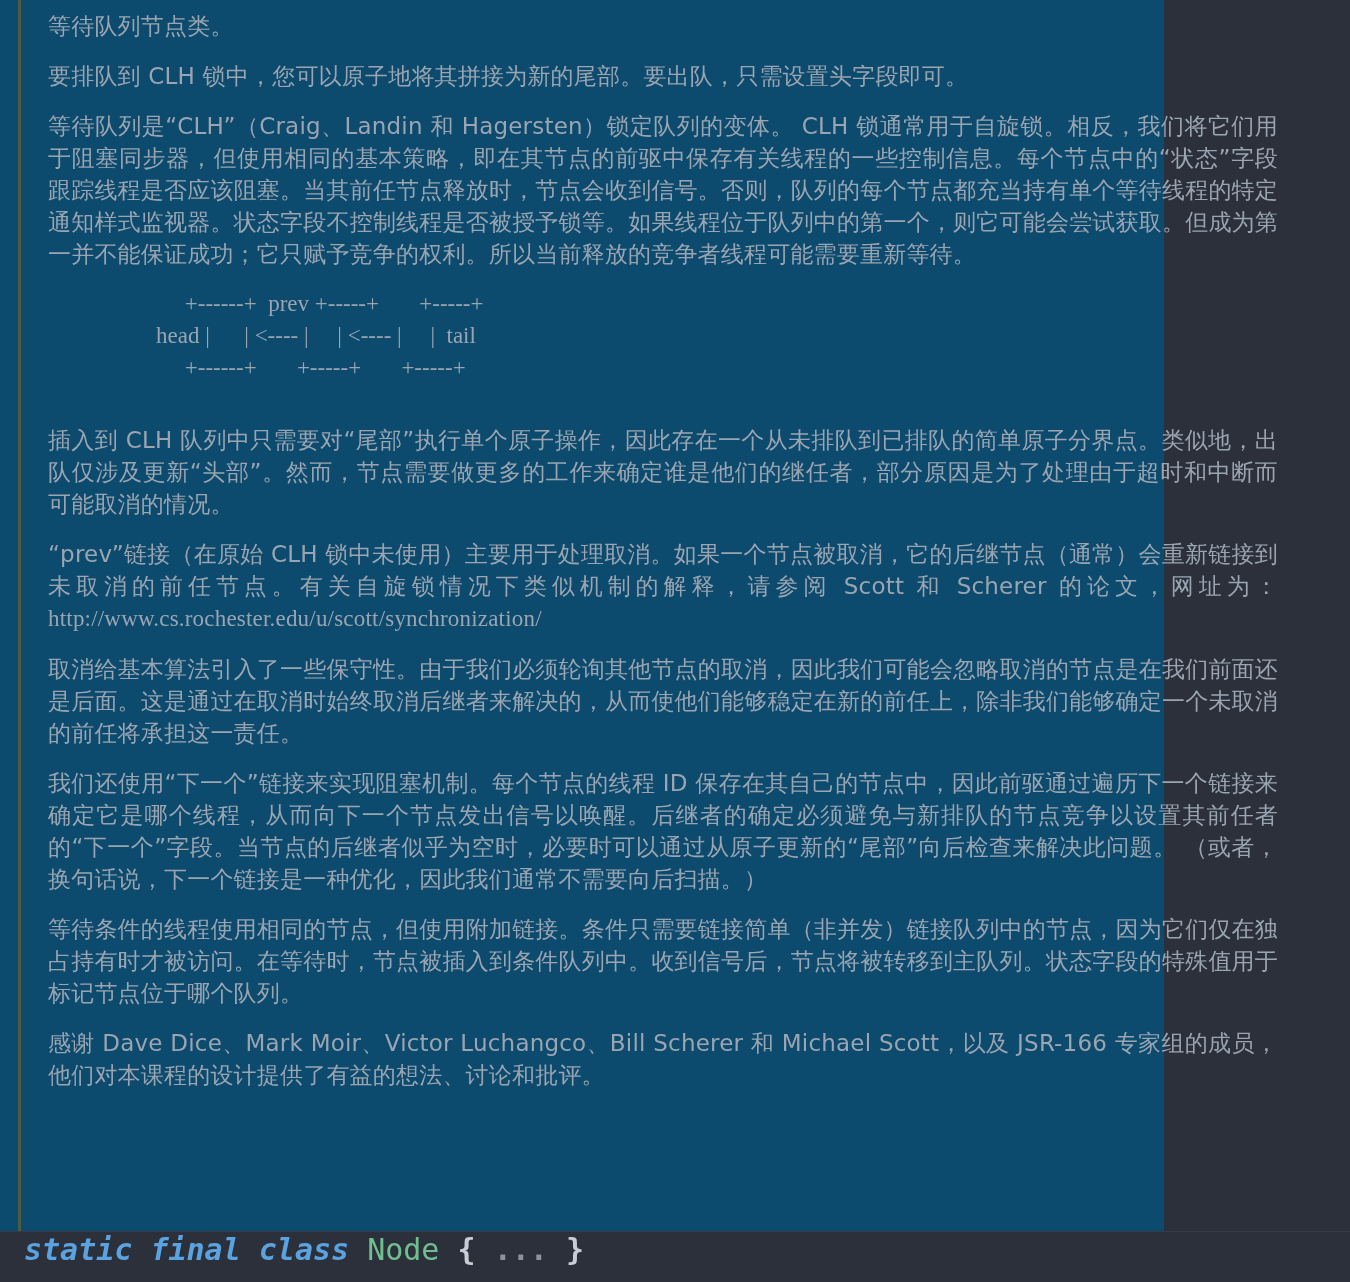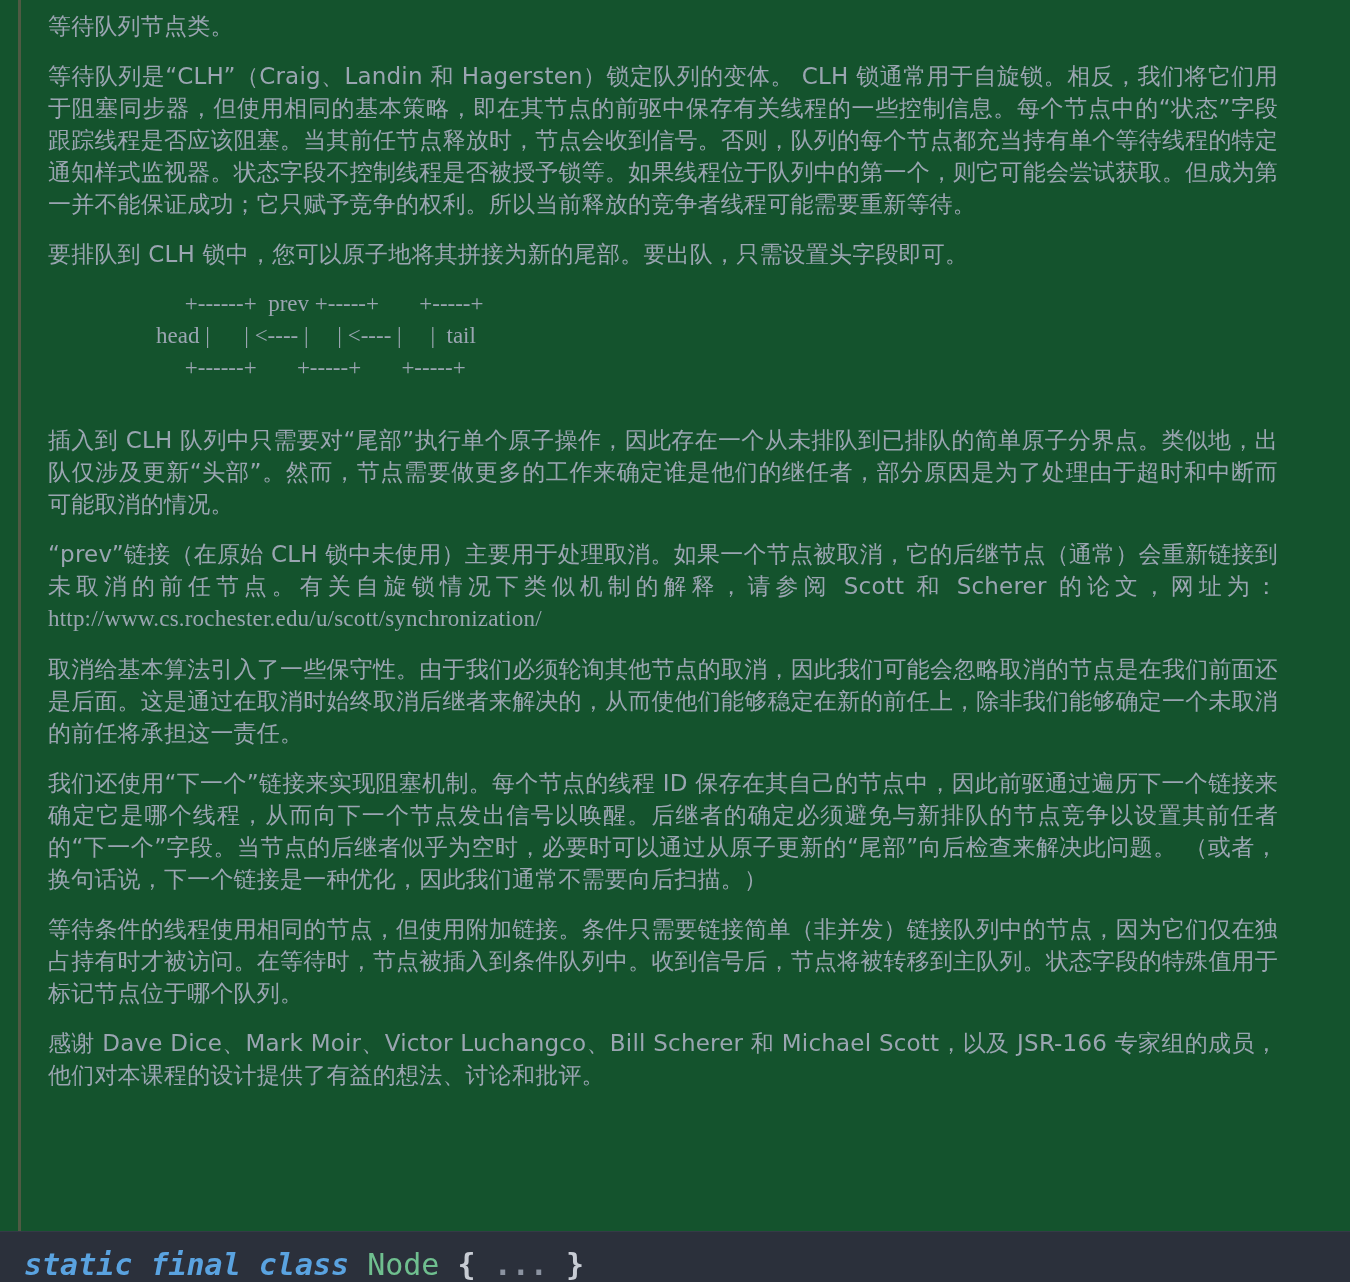--- a/index.html
+++ b/index.html
@@ -8,23 +8,23 @@
     background: #2b303b;
   }
   body {
     width: 1350px;
     height: 1282px;
     overflow: hidden;
     font-family: "DejaVu Sans", "Liberation Sans", sans-serif;
   }
   .doc {
     position: relative;
-    width: 1350px;
+    width: 1164px;
     height: 1282px;
-    background: #14532d;
+    background: #0c4a6e;
     box-sizing: border-box;
   }
   
   .gutter-bar {
     position: absolute;
     left: 18px;
     top: 0;
     width: 3px;
     height: 1232px;
     background: #4f5a43;
@@ -64,21 +64,21 @@
   }
   
   .code-line {
     position: absolute;
     left: 0;
     bottom: 0;
     width: 1350px;
     height: 50px;
     background: #2b303b;
     display: flex;
-    align-items: flex-end;
+    align-items: flex-start;
     font-family: "DejaVu Sans Mono", "Liberation Mono", monospace;
     font-size: 30px;
     white-space: pre;
   }
   .code-indent { display: inline-block; width: 24px; }
   .kw {
     color: #5aa3e0;
     font-style: italic;
     font-weight: bold;
   }
@@ -106,23 +106,23 @@
 <body>
 
 <div class="doc">
 
   <div class="gutter-bar"></div>
 
   <div class="content">
 
     <p class="first">等待队列节点类。</p>
 
+    <p>要排队到 CLH 锁中，您可以原子地将其拼接为新的尾部。要出队，只需设置头字段即可。</p>
+
     <p>等待队列是“CLH”（Craig、Landin 和 Hagersten）锁定队列的变体。 CLH 锁通常用于自旋锁。相反，我们将它们用于阻塞同步器，但使用相同的基本策略，即在其节点的前驱中保存有关线程的一些控制信息。每个节点中的“状态”字段跟踪线程是否应该阻塞。当其前任节点释放时，节点会收到信号。否则，队列的每个节点都充当持有单个等待线程的特定通知样式监视器。状态字段不控制线程是否被授予锁等。如果线程位于队列中的第一个，则它可能会尝试获取。但成为第一并不能保证成功；它只赋予竞争的权利。所以当前释放的竞争者线程可能需要重新等待。</p>
-
-    <p>要排队到 CLH 锁中，您可以原子地将其拼接为新的尾部。要出队，只需设置头字段即可。</p>
 
     <div class="ascii">     +------+  prev +-----+       +-----+
 head |      | &lt;---- |     | &lt;---- |     |  tail
      +------+       +-----+       +-----+</div>
 
     <p>插入到 CLH 队列中只需要对“尾部”执行单个原子操作，因此存在一个从未排队到已排队的简单原子分界点。类似地，出队仅涉及更新“头部”。然而，节点需要做更多的工作来确定谁是他们的继任者，部分原因是为了处理由于超时和中断而可能取消的情况。</p>
 
     <p><span>“prev”链接（在原始 CLH 锁中未使用）主要用于处理取消。如果一个节点被取消，它的后继节点（通常）会重新链接到未取消的前任节点。有关自旋锁情况下类似机制的解释，请参阅 Scott 和 Scherer 的论文，网址为：</span><span class="url">http://www.cs.rochester.edu/u/scott/synchronization/</span></p>
 
     <p>取消给基本算法引入了一些保守性。由于我们必须轮询其他节点的取消，因此我们可能会忽略取消的节点是在我们前面还是后面。这是通过在取消时始终取消后继者来解决的，从而使他们能够稳定在新的前任上，除非我们能够确定一个未取消的前任将承担这一责任。</p>

